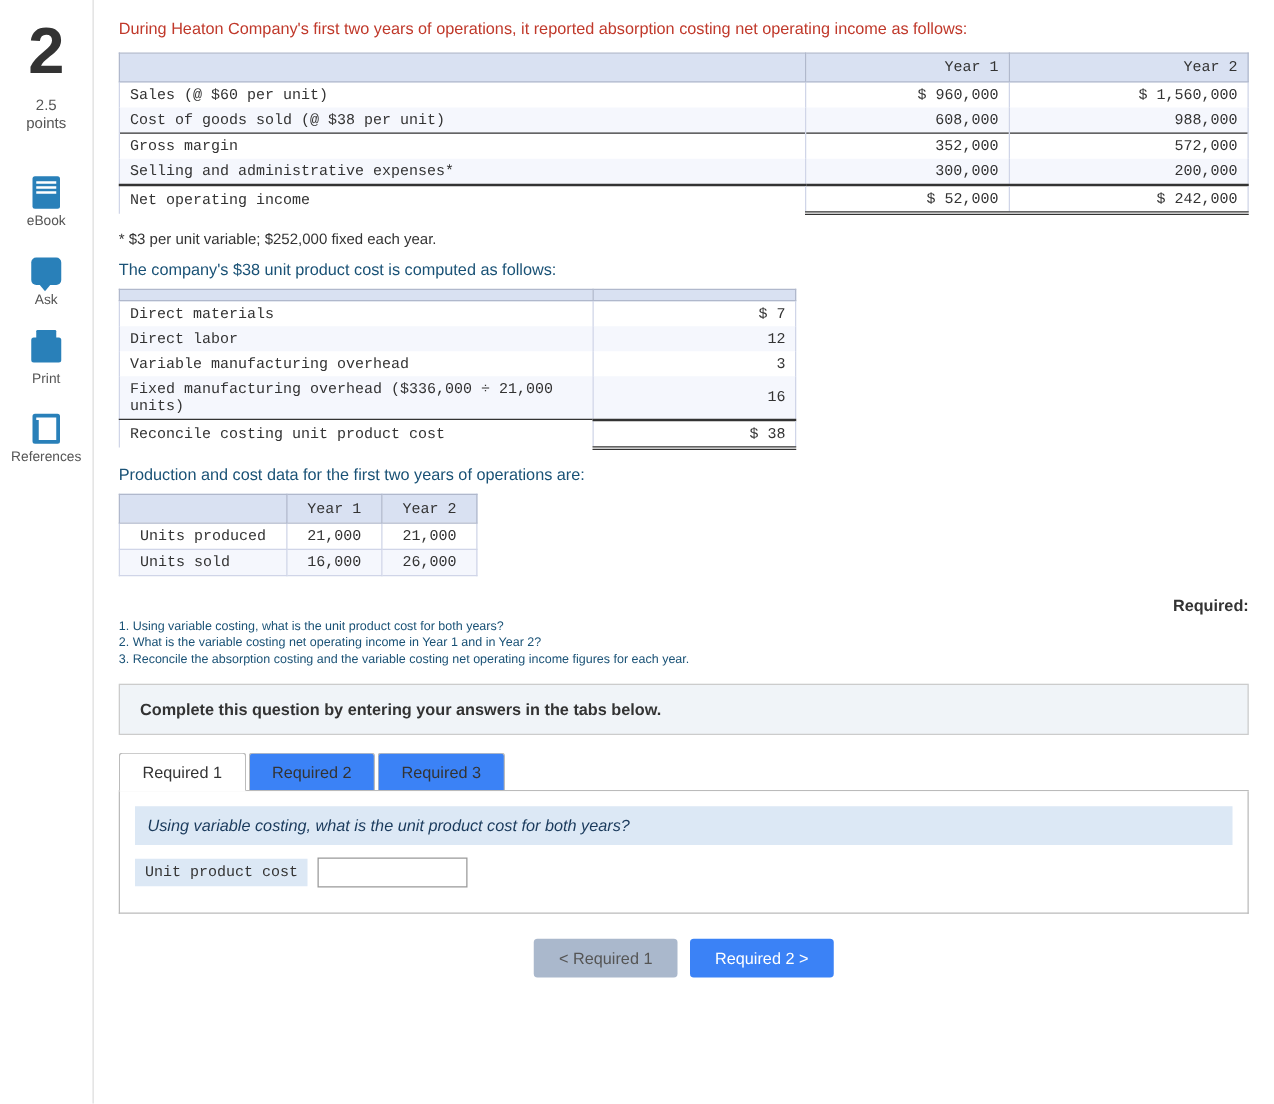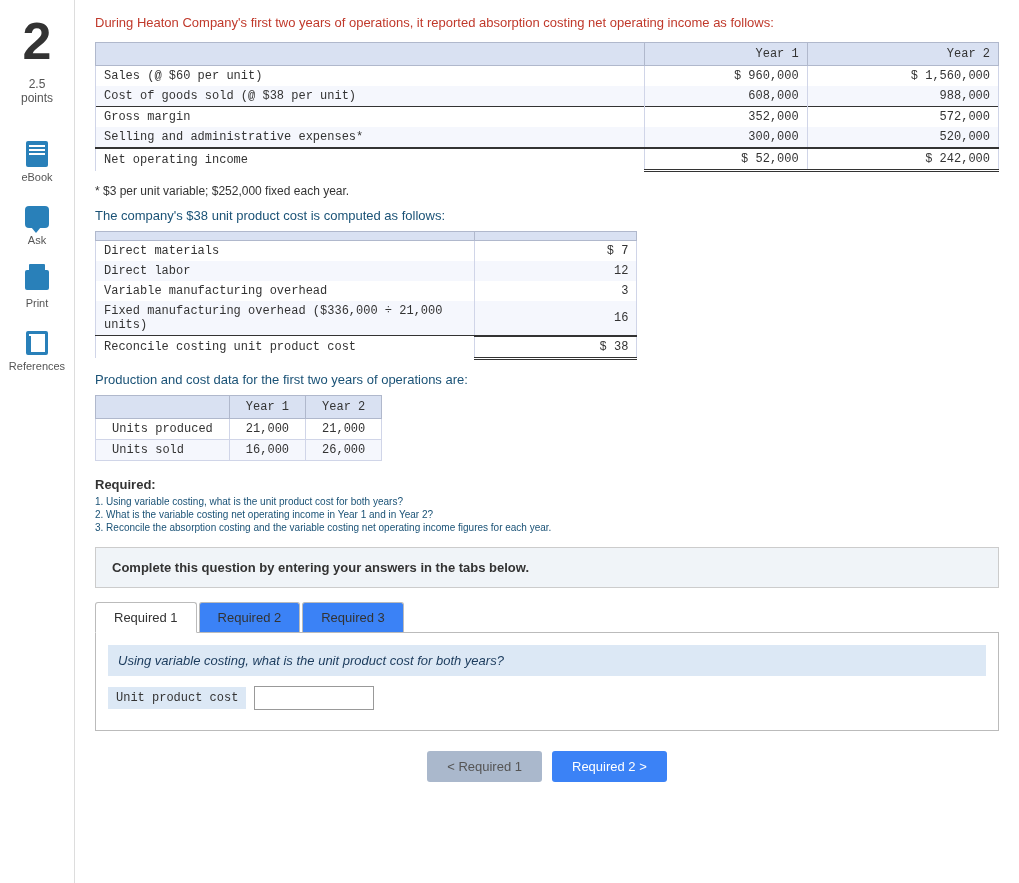--- a/index.html
+++ b/index.html
@@ -176,20 +176,21 @@
     .prod-table tbody tr:nth-child(even) { background: #f5f7fd; }
 
     
     .required-section {
       margin-top: 10px;
     }
     .required-heading {
       font-weight: bold;
       font-size: 13px;
       margin-bottom: 4px;
+      text-align: right;
     }
     .required-list {
       list-style: none;
       padding: 0;
       margin: 0;
     }
     .required-list li {
       font-size: 10px;
       color: #1a5276;
       margin-bottom: 2px;
@@ -423,21 +424,21 @@
           <td>988,000</td>
         </tr>
         <tr class="underline-row" style="border-top:1px solid #333;">
           <td>Gross margin</td>
           <td>352,000</td>
           <td>572,000</td>
         </tr>
         <tr>
           <td>Selling and administrative expenses*</td>
           <td>300,000</td>
-          <td>520,000</td>
+          <td>200,000</td>
         </tr>
         <tr class="total-row">
           <td>Net operating income</td>
           <td style="border-top:2px solid #333; border-bottom:3px double #333;">$ 52,000</td>
           <td style="border-top:2px solid #333; border-bottom:3px double #333;">$ 242,000</td>
         </tr>
       </tbody>
     </table>
 
     <p class="note-text">* $3 per unit variable; $252,000 fixed each year.</p>

